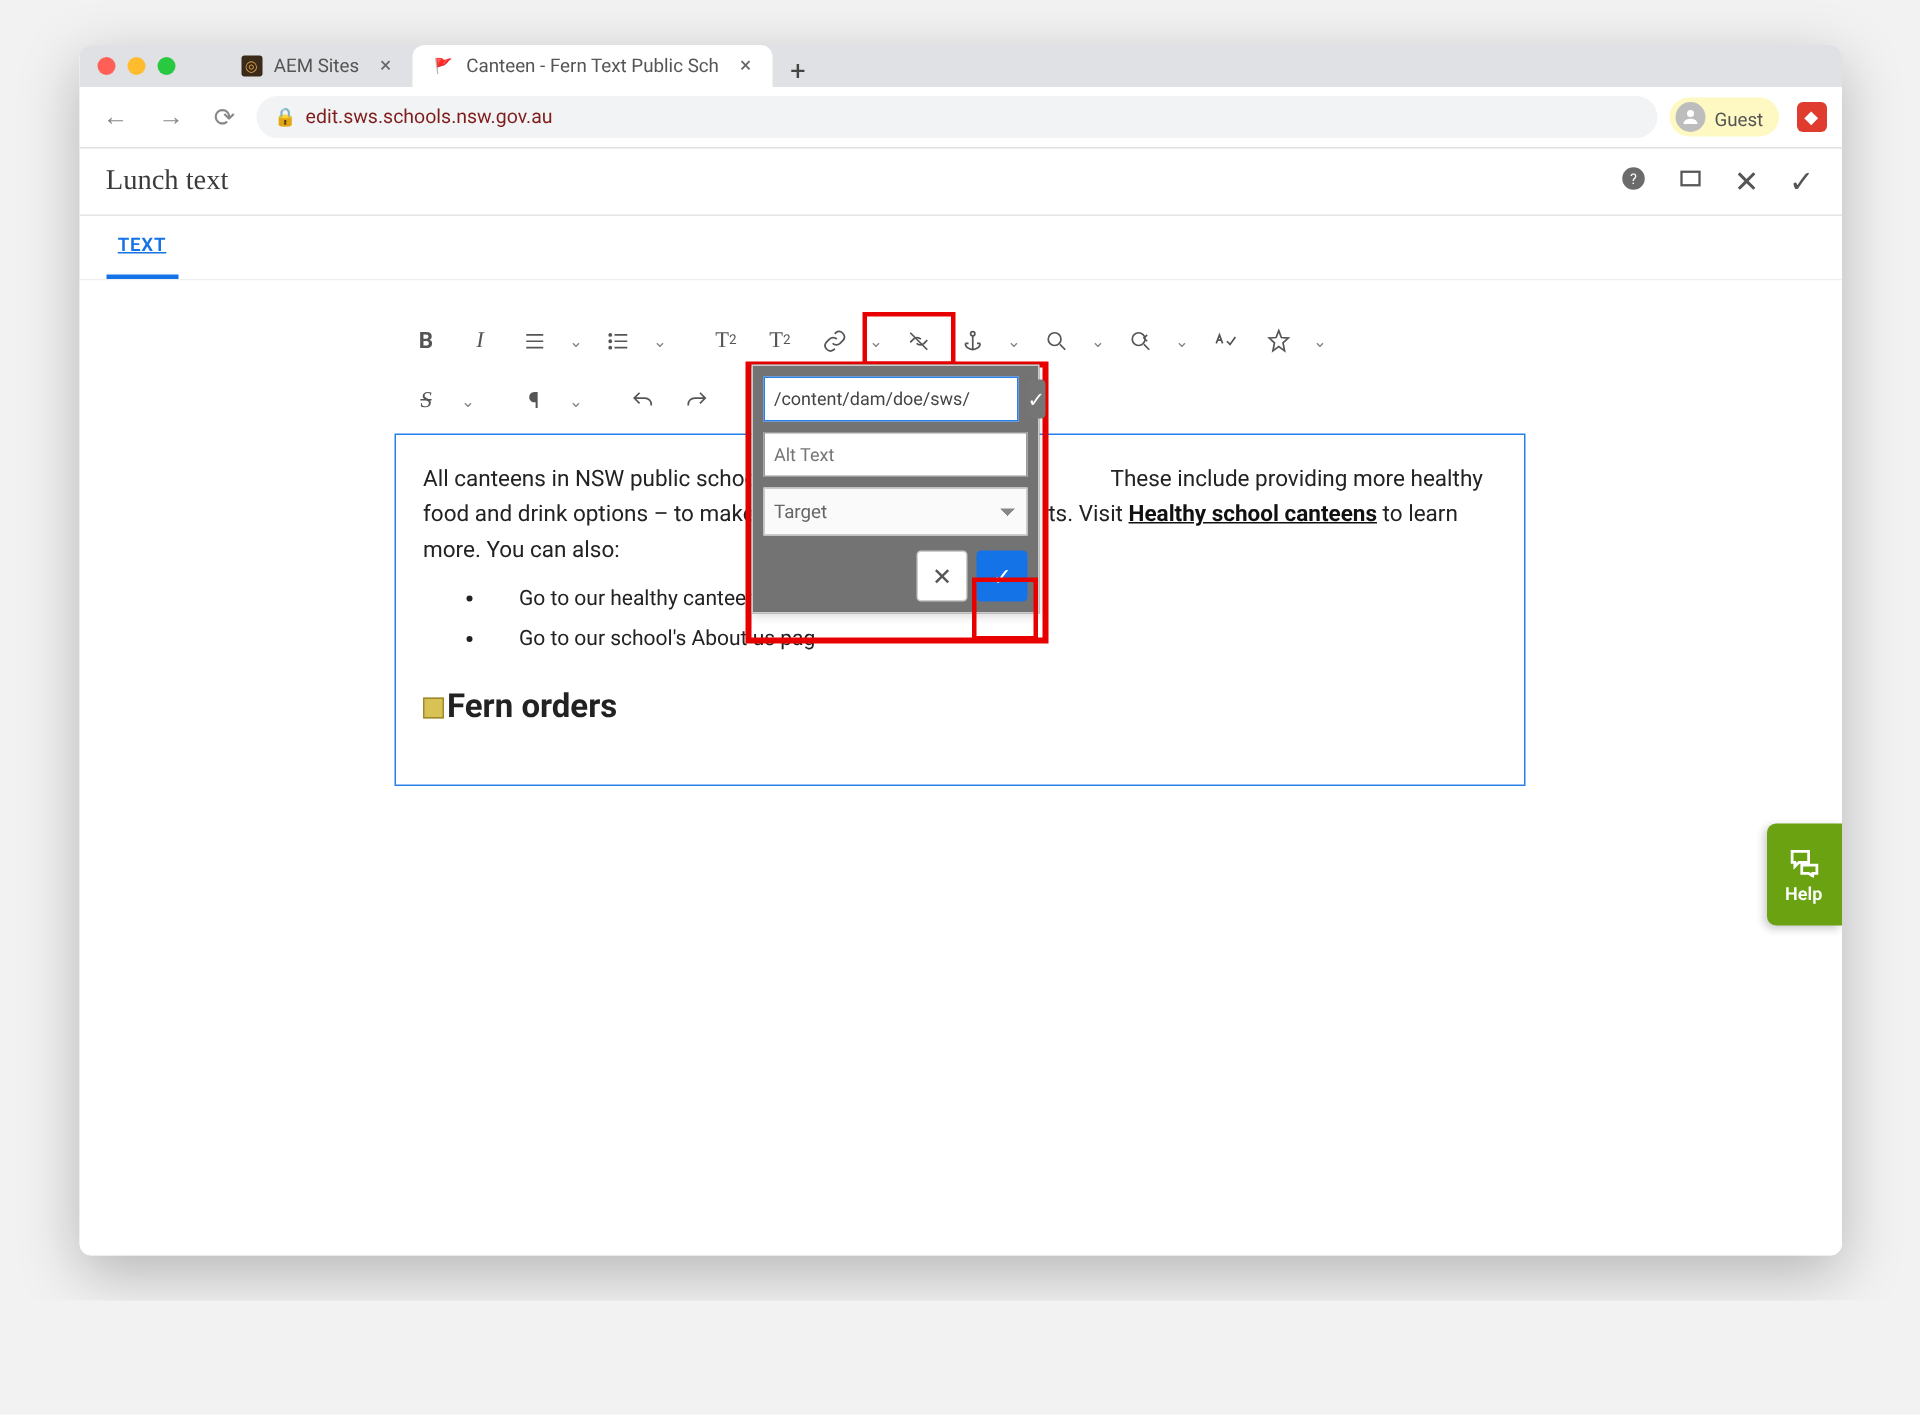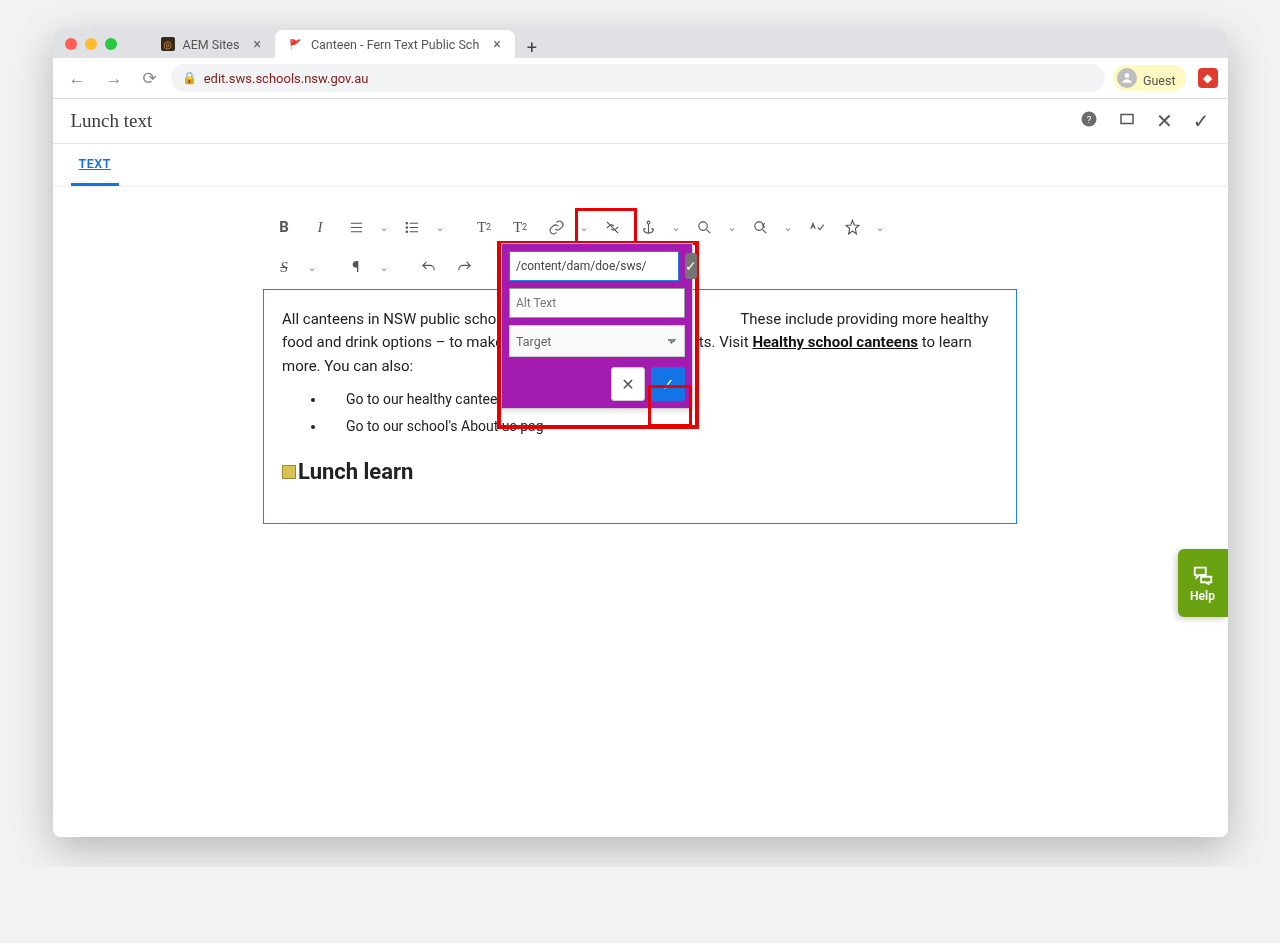--- a/index.html
+++ b/index.html
@@ -38,21 +38,21 @@
   .tbbtn svg{width:17px;height:17px;fill:none;stroke:#555;stroke-width:1.6;}
   .link-highlight{position:absolute;border:3px solid #e80000;pointer-events:none;}
   .content-box{border:1px solid #2680eb;padding:18px 18px 22px 18px;font-size:15px;line-height:1.55;color:#222;font-family:Georgia,'Times New Roman',serif;}
   .content-box ul{margin:8px 0 14px 44px;}
   .content-box ul li{list-style:disc;font-size:14px;padding:3px 0 3px 20px;}
   .content-box h2{font-size:28px;font-weight:700;margin:22px 0 14px 0;font-family:inherit;}
   .content-box h3{font-size:22px;font-weight:700;margin:6px 0 12px 0;display:flex;align-items:center;gap:2px;}
   .h3icon{width:14px;height:14px;background:#d9c255;border:1px solid #9b8a30;display:inline-block;}
   .content-box a{color:#111;font-weight:700;text-decoration:underline;}
   
-  .popover{position:absolute;top:38px;left:238px;width:192px;background:#a21caf;border:1px solid #ccc;box-shadow:0 2px 6px rgba(0,0,0,0.15);padding:7px;z-index:5;}
+  .popover{position:absolute;top:38px;left:238px;width:192px;background:#737373;border:1px solid #ccc;box-shadow:0 2px 6px rgba(0,0,0,0.15);padding:7px;z-index:5;}
   .popover .row{display:flex;gap:6px;margin-bottom:7px;}
   .popover input[type=text]{flex:1;height:30px;border:1px solid #999;font-size:12px;padding:0 6px;color:#444;}
   .popover input.path{border:1.5px solid #2680eb;}
   .popover .chk{width:26px;height:26px;border-radius:3px;background:#757575;color:#fff;display:flex;align-items:center;justify-content:center;font-size:14px;align-self:center;}
   .popover select{width:100%;height:32px;border:1px solid #ccc;background:#fafafa;font-size:12.5px;color:#666;padding:0 6px;margin-bottom:10px;appearance:none;-webkit-appearance:none;background-image:linear-gradient(45deg,transparent 50%,#888 50%),linear-gradient(135deg,#888 50%,transparent 50%);background-position:right 12px top 13px,right 7px top 13px;background-size:5px 5px;background-repeat:no-repeat;}
   .popover .actions{display:flex;justify-content:flex-end;gap:6px;}
   .btn{width:34px;height:34px;border:1px solid #ccc;background:#fff;display:flex;align-items:center;justify-content:center;font-size:16px;color:#555;border-radius:3px;}
   .btn.primary{background:#1473e6;border-color:#1473e6;color:#fff;}
   .hl-popover{position:absolute;border:4px solid #e80000;pointer-events:none;z-index:4;}
   .hl-apply{position:absolute;border:3px solid #e80000;pointer-events:none;z-index:6;}
@@ -240,21 +240,21 @@
           <span style="display:inline-block;width:200px;"></span>
           <span>These include providing more healthy food and drink options – to make healthy</span>
           <span style="display:inline-block;width:140px;"></span><span>ts. Visit </span><a href="#">Healthy school canteens</a><span> to learn more. You can also:</span>
         </p>
         <ul>
           <li>Go to our healthy canteens fact</li>
           <li>Go to our school's About us pag</li>
         </ul>
         <h3>
             <span class="h3icon"></span>
-            <span>Lunch learn</span>
+            <span>Fern orders</span>
           </h3>
       </div>
     </div>
 
     <div class="helpbox">
       <svg viewBox="0 0 24 24">
           <path d="M3 5h12v8H8l-3 3v-3H3zM10 15h11v6h-3v2l-3-2h-5z"></path>
         </svg>
       <span>Help</span>
     </div>

